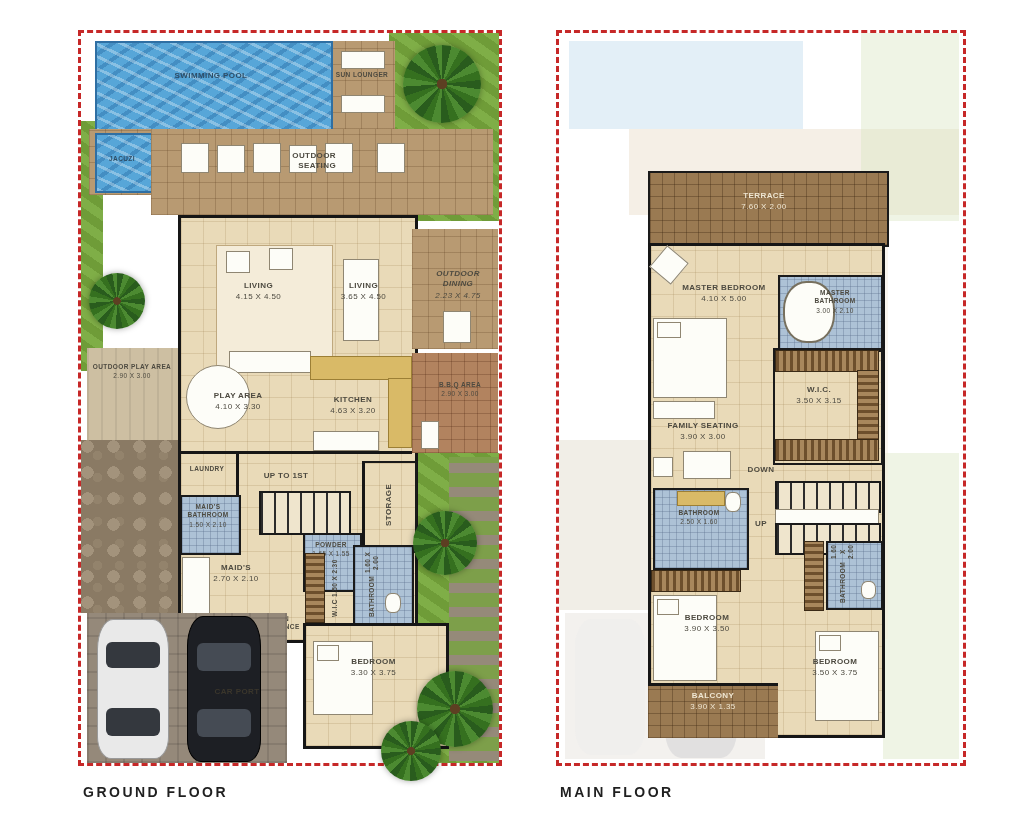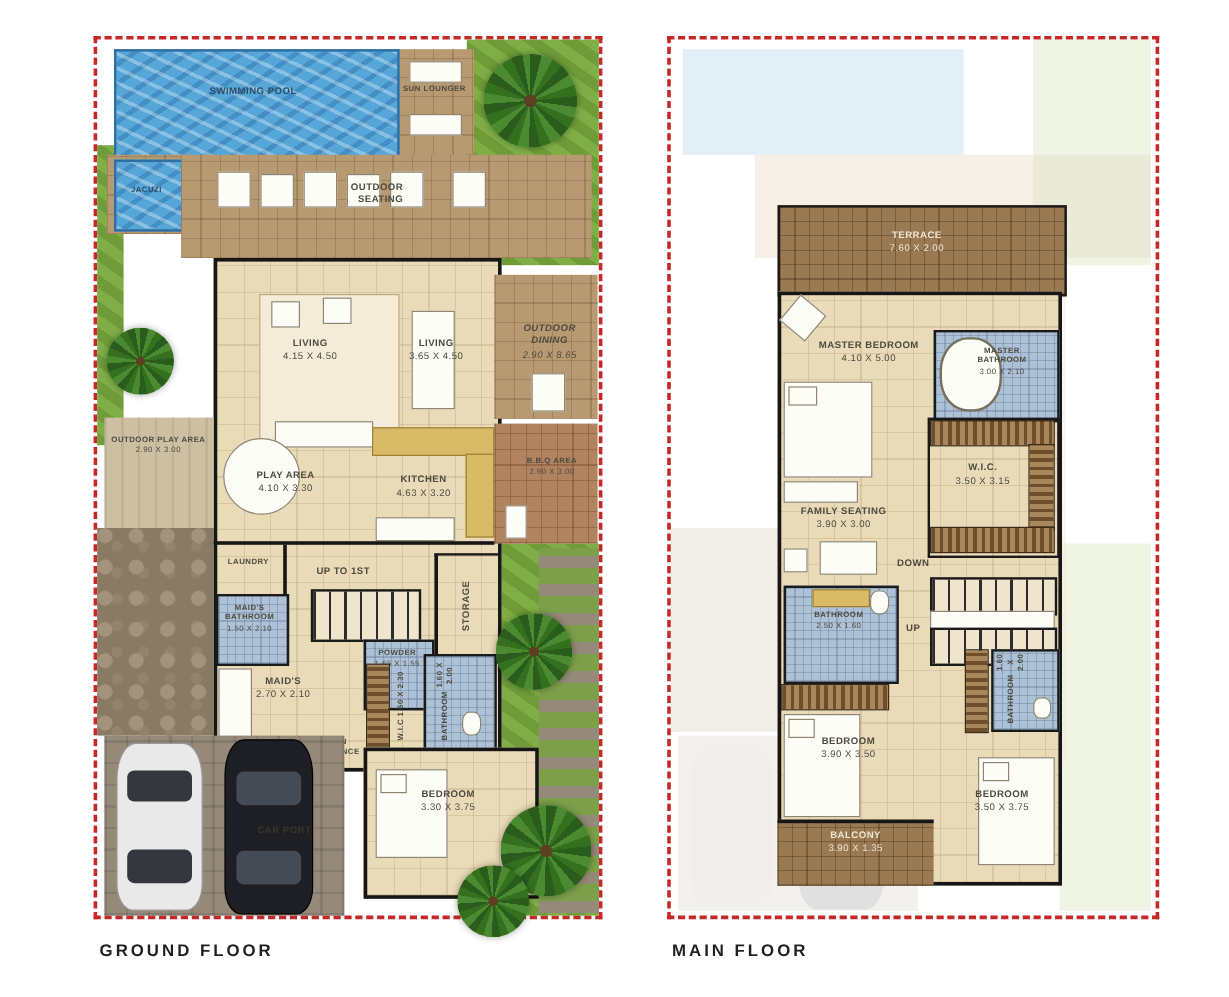--- a/index.html
+++ b/index.html
@@ -99,21 +99,21 @@
   <div class="abs" style="left:135px;top:212px;width:115px;height:125px;background:#f4ecd9;border:1px solid #bfa87e;"></div>
   <div class="abs white-f" style="left:148px;top:318px;width:80px;height:20px;"></div>
   <div class="abs white-f" style="left:145px;top:218px;width:22px;height:20px;"></div>
   <div class="abs white-f" style="left:188px;top:215px;width:22px;height:20px;"></div>
   <div class="lbl" style="left:135px;top:248px;width:85px;"><span>LIVING</span><span class="dims">4.15 X 4.50</span></div>
   <div class="abs white-f" style="left:262px;top:226px;width:34px;height:80px;"></div>
   <div class="lbl" style="left:245px;top:248px;width:75px;"><span>LIVING</span><span class="dims">3.65 X 4.50</span></div>
 
   <div class="abs deck" style="left:331px;top:196px;width:86px;height:120px;"></div>
   <div class="abs white-f" style="left:362px;top:278px;width:26px;height:30px;"></div>
-  <div class="lbl" style="left:340px;top:236px;width:74px;font-style:italic;"><span>OUTDOOR DINING</span><span class="dims">2.90 X 8.65</span></div>
+  <div class="lbl" style="left:340px;top:236px;width:74px;font-style:italic;"><span>OUTDOOR DINING</span><span class="dims">2.23 X 4.75</span></div>
 
   <div class="abs" style="left:6px;top:315px;width:91px;height:92px;background:repeating-linear-gradient(90deg,rgba(0,0,0,.07) 0 2px,transparent 2px 14px),#cdbfa2;"></div>
   <div class="lbl sm" style="left:8px;top:330px;width:86px;"><span>OUTDOOR PLAY AREA</span><span class="dims">2.90 X 3.00</span></div>
 
   <div class="abs white-f" style="left:105px;top:332px;width:62px;height:62px;border-radius:50%;"></div>
   <div class="lbl" style="left:112px;top:358px;width:90px;"><span>PLAY AREA</span><span class="dims">4.10 X 3.30</span></div>
 
   <div class="abs" style="left:229px;top:323px;width:100px;height:22px;background:#d9ba67;border:1px solid #9c7f35;"></div>
   <div class="abs" style="left:307px;top:345px;width:22px;height:68px;background:#d9ba67;border:1px solid #9c7f35;"></div>
   <div class="abs white-f" style="left:232px;top:398px;width:64px;height:18px;"></div>

